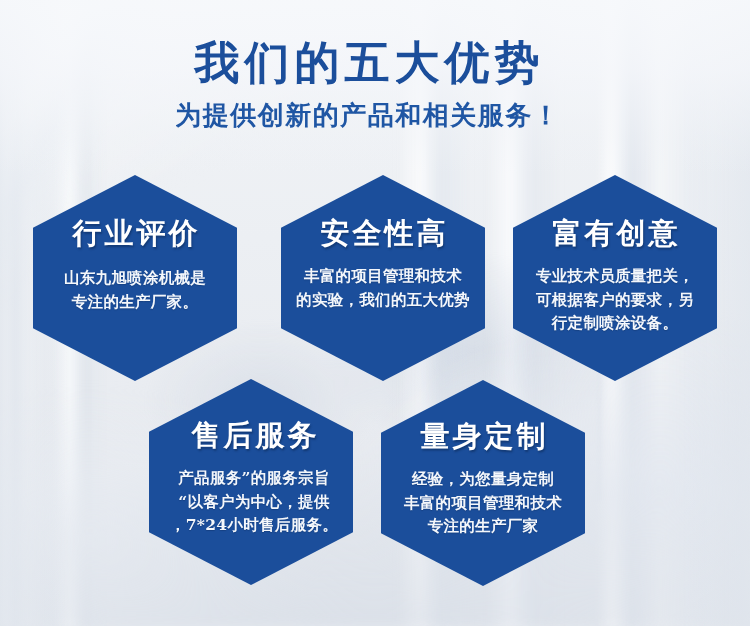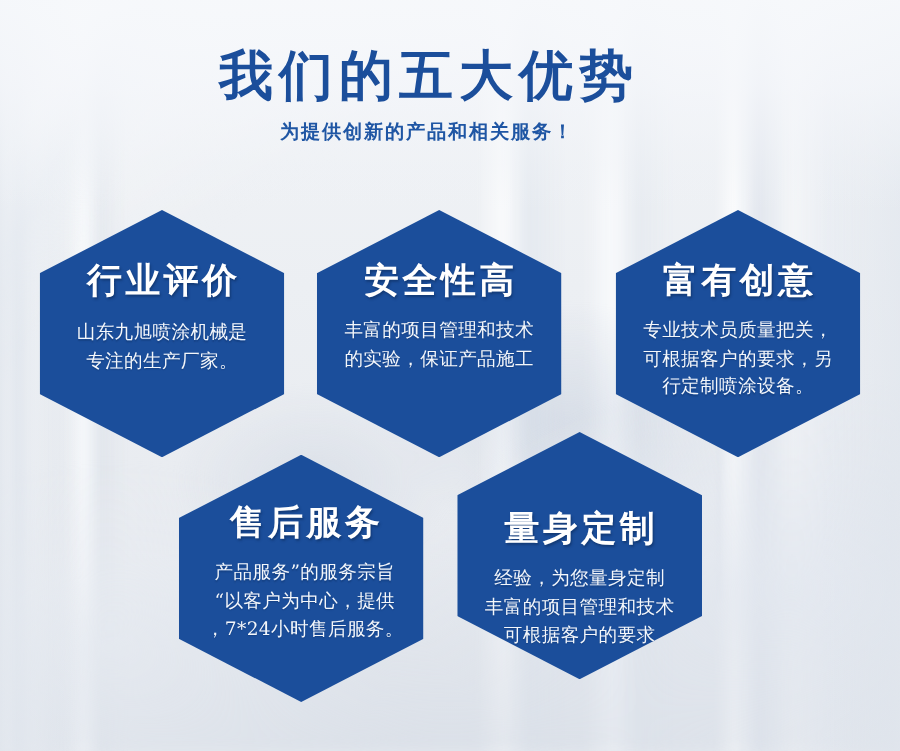--- a/index.html
+++ b/index.html
@@ -116,39 +116,39 @@
       rgba(244,246,250,0.80) 40%,
       rgba(240,243,247,0.35) 78%,
       rgba(240,243,247,0.00) 100%);
     height: 175px;
     bottom: auto;
   }
 
   
   .heading {
     position: absolute;
-    left: 4px;
+    left: 16px;
     top: 38px;
     width: 702px;
     text-align: center;
     z-index: 5;
   }
   .heading-main {
     font-family: "DejaVu Serif", "Liberation Serif", serif;
     font-size: 45px;
     line-height: 1.12;
     font-weight: 700;
     letter-spacing: 5px;
     color: #1b4e9b;
     margin: 0;
     text-indent: 5px;
   }
   .heading-sub {
     font-family: "DejaVu Serif", "Liberation Serif", serif;
-    font-size: 16px;
+    font-size: 26px;
     line-height: 1.2;
     font-weight: 700;
     letter-spacing: 1.5px;
     color: #1f56a4;
     margin: 12px 0 0 0;
     text-indent: 1.5px;
   }
 
   
   .hex-field {
@@ -165,44 +165,44 @@
     clip-path: polygon(50% 0%, 100% 25.6%, 100% 74.4%, 50% 100%, 0% 74.4%, 0% 25.6%);
     box-sizing: border-box;
     padding: 0 6px;
     display: flex;
     flex-direction: column;
     align-items: center;
   }
 
   
   .hex-1 { left: 33px;  top: 175px; }
-  .hex-2 { left: 264px; top: 175px; }
+  .hex-2 { left: 281px; top: 175px; }
   .hex-3 { left: 497px; top: 175px; margin-left: 16px; }
   
   .hex-4 { left: 149px; top: 379px; padding-left: 12px; }
-  .hex-5 { left: 381px; top: 360px; justify-content: center; }
+  .hex-5 { left: 381px; top: 380px; }
 
   .hex-title {
     font-family: "DejaVu Serif", "Liberation Serif", serif;
     font-size: 29px;
     line-height: 1;
     font-weight: 700;
     letter-spacing: 3px;
     color: #ffffff;
     text-indent: 3px;
     margin-top: 44px;
     text-shadow: 1px 2px 2px rgba(8, 34, 72, 0.45);
     white-space: nowrap;
   }
 
   .hex-body {
     font-family: "DejaVu Serif", "Liberation Serif", serif;
     font-size: 15.5px;
     line-height: 1.52;
-    font-weight: 400;
+    font-weight: 700;
     color: #f4f7fb;
     text-align: center;
     margin-top: 16px;
     letter-spacing: 0.3px;
     width: 192px;
     text-shadow: 0 1px 1px rgba(10, 38, 78, 0.30);
   }
   .hex-body .ln { display: block; white-space: nowrap; }
 
   
@@ -234,21 +234,21 @@
       <div class="hex-body">
         <span class="ln">山东九旭喷涂机械是</span>
         <span class="ln">专注的生产厂家。</span>
       </div>
     </div>
 
     <div class="hex hex-2">
       <div class="hex-title">安全性高</div>
       <div class="hex-body">
         <span class="ln">丰富的项目管理和技术</span>
-        <span class="ln">的实验，保证产品施工</span>
+        <span class="ln">的实验，我们的五大优势</span>
       </div>
     </div>
 
     <div class="hex hex-3">
       <div class="hex-title">富有创意</div>
       <div class="hex-body">
         <span class="ln">专业技术员质量把关，</span>
         <span class="ln">可根据客户的要求，另</span>
         <span class="ln">行定制喷涂设备。</span>
       </div>
@@ -261,18 +261,18 @@
         <span class="ln">“以客户为中心，提供</span>
         <span class="ln">，7*24小时售后服务。</span>
       </div>
     </div>
 
     <div class="hex hex-5">
       <div class="hex-title">量身定制</div>
       <div class="hex-body">
         <span class="ln">经验，为您量身定制</span>
         <span class="ln">丰富的项目管理和技术</span>
-        <span class="ln">可根据客户的要求</span>
+        <span class="ln">专注的生产厂家</span>
       </div>
     </div>
 
   </div>
 </div>
 
 </body></html>

